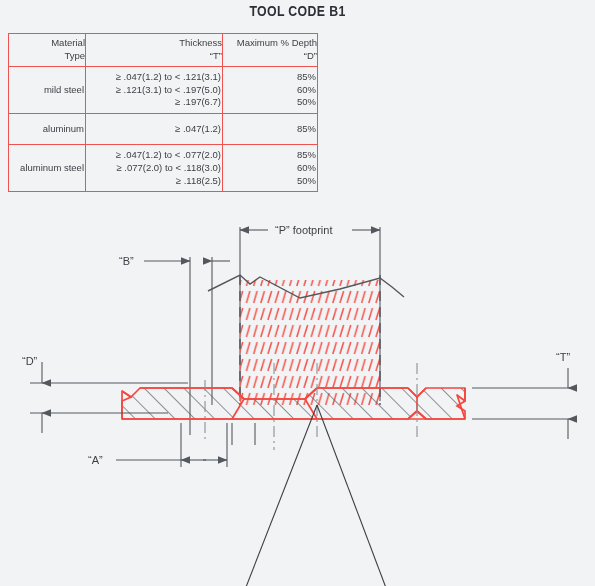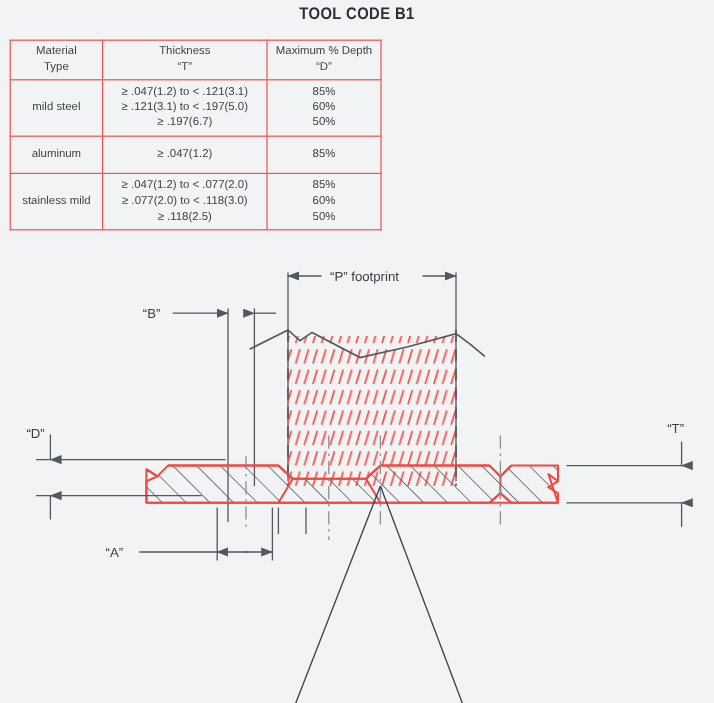--- a/index.html
+++ b/index.html
@@ -38,21 +38,21 @@
     left: 8px;
     top: 33px;
     width: 308px;
     border-collapse: collapse;
     table-layout: fixed;
     background: #f2f3f4;
   }
   #spec-table td, #spec-table th {
     border: 1.6px solid #ef5350;
     padding: 0;
-    text-align: center;
+    text-align: right;
     vertical-align: middle;
     font-size: 9.5px;
     line-height: 12.6px;
     color: #3b3f45;
     font-weight: normal;
   }
   #spec-table thead td {
     height: 32px;
   }
   #spec-table tbody td {
@@ -120,21 +120,21 @@
     <tr>
       <td>aluminum</td>
       <td class="cell-lines">
         <span style="padding:5px 0;display:block">≥ .047(1.2)</span>
       </td>
       <td class="cell-lines">
         <span style="padding:5px 0;display:block">85%</span>
       </td>
     </tr>
     <tr>
-      <td>stainless mild</td>
+      <td>aluminum steel</td>
       <td class="cell-lines">
         <span>≥ .047(1.2) to &lt; .077(2.0)</span>
         <span>≥ .077(2.0) to &lt; .118(3.0)</span>
         <span>≥ .118(2.5)</span>
       </td>
       <td class="cell-lines">
         <span>85%</span>
         <span>60%</span>
         <span>50%</span>
       </td>

